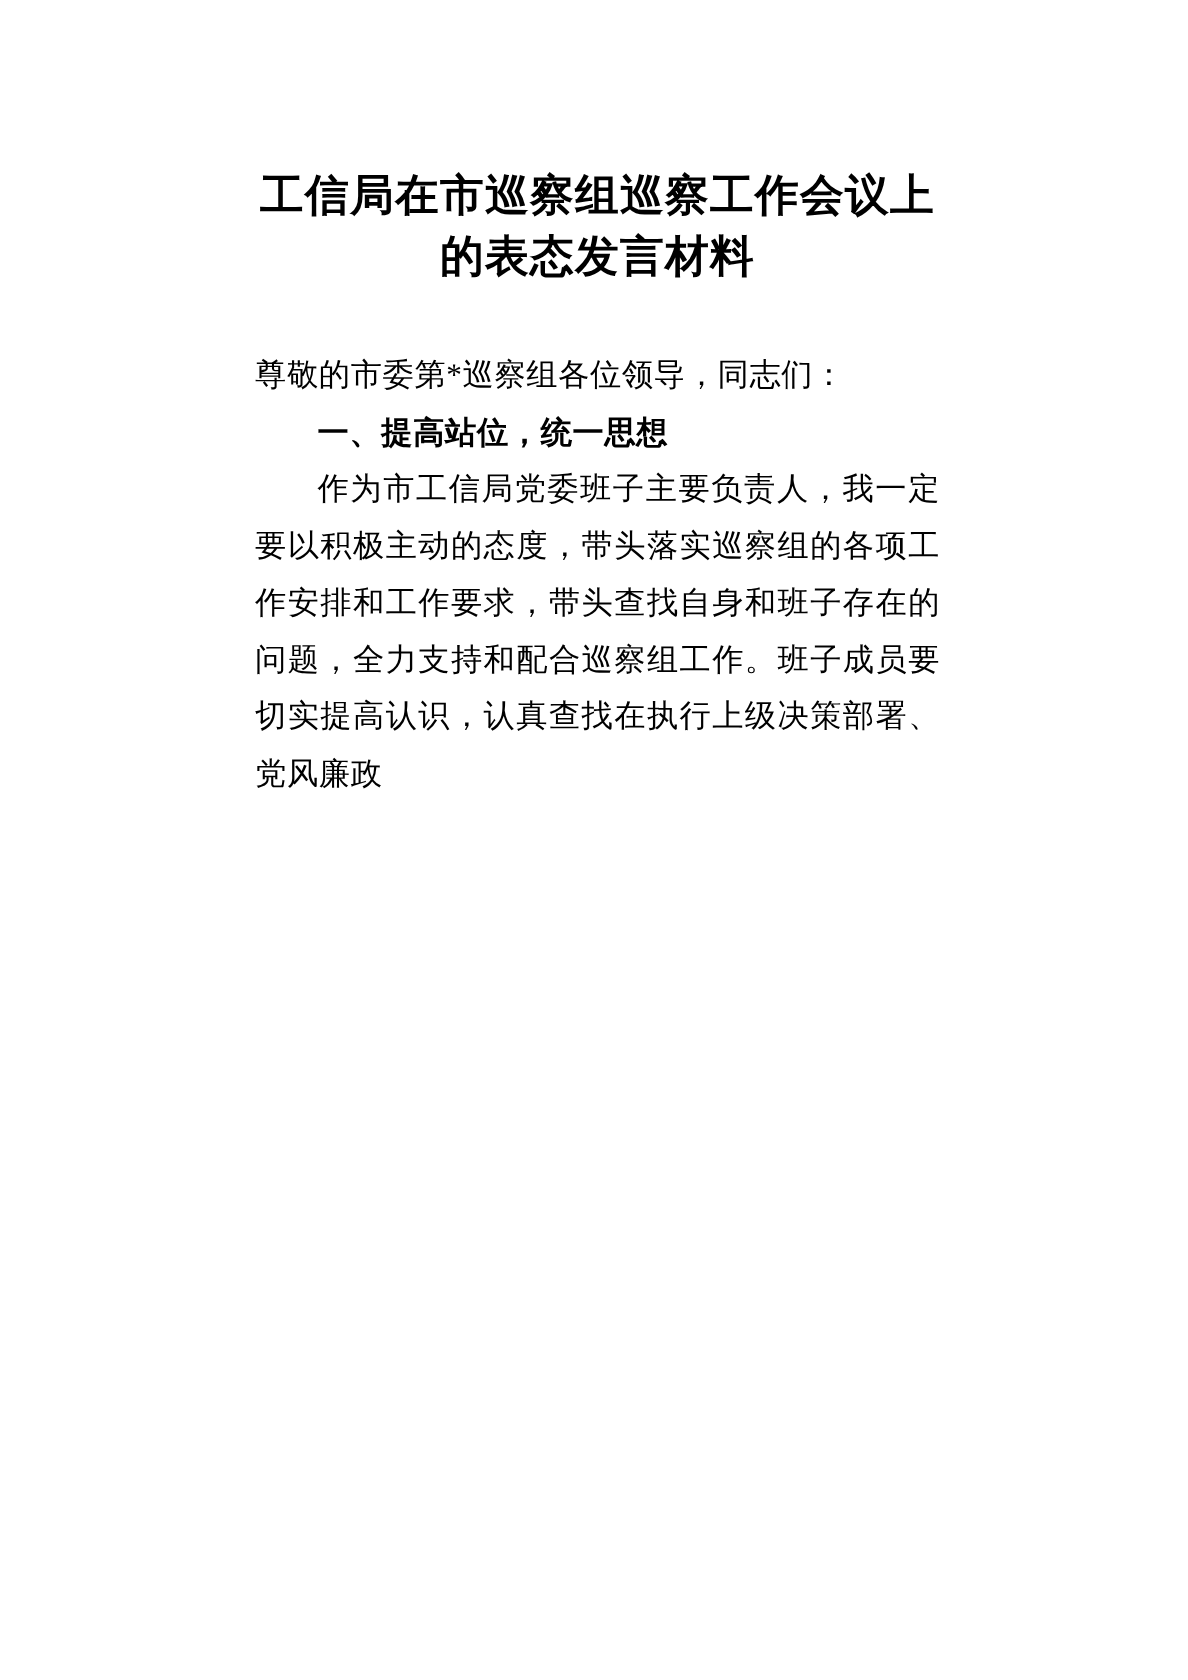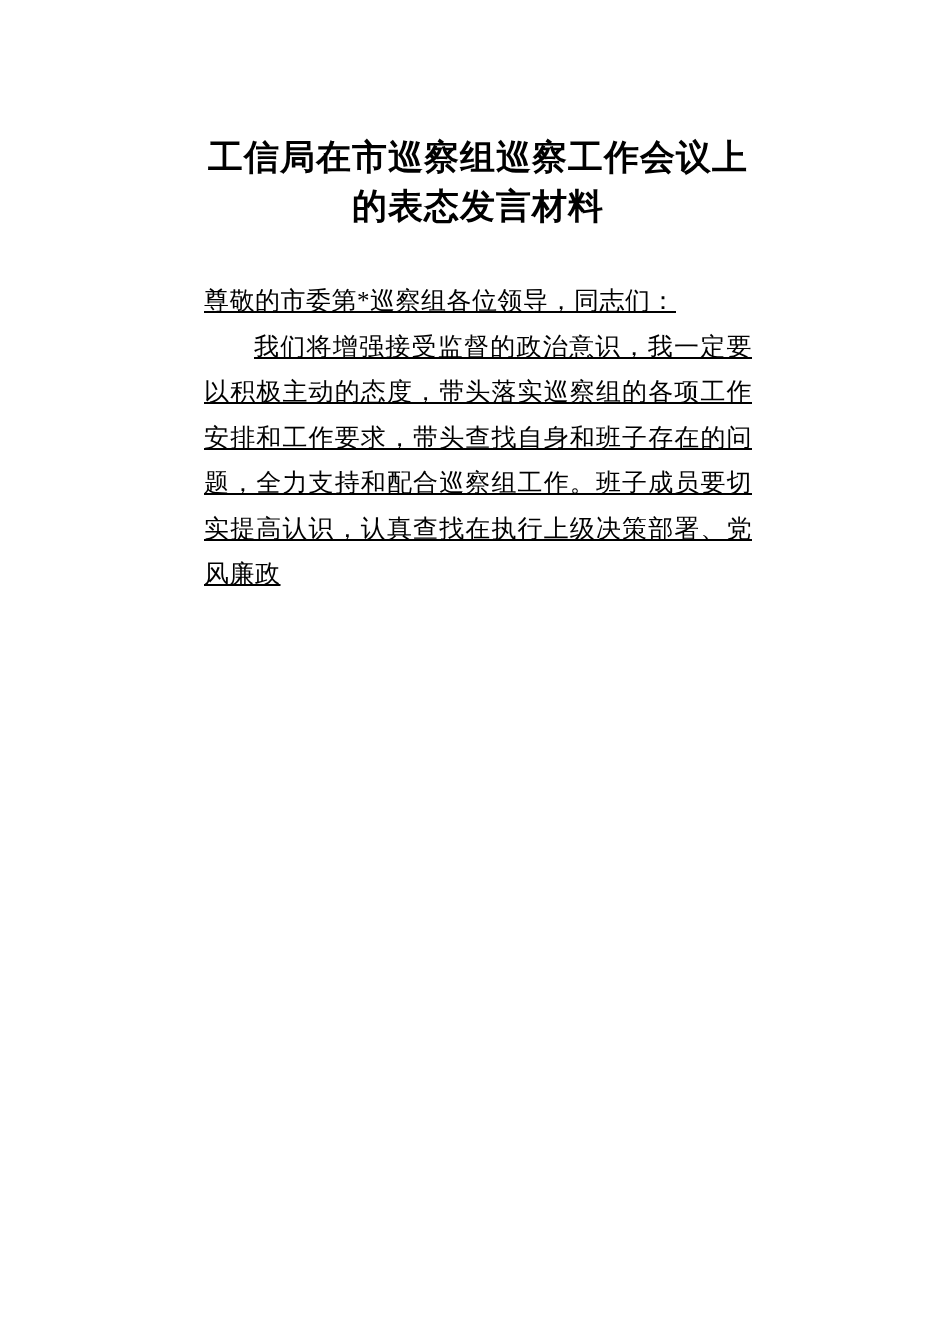--- a/index.html
+++ b/index.html
@@ -29,38 +29,38 @@
     letter-spacing: 1px;
   }
   .para {
     font-size: 25px;
     line-height: 1.82;
     text-align: justify;
     text-justify: inter-character;
     text-indent: 2em;
     margin: 0;
     letter-spacing: 0.5px;
-    text-decoration: underline;
   }
   .salutation {
     text-indent: 0;
   }
   .heading {
     font-family: "Liberation Sans", "DejaVu Sans", sans-serif;
     font-weight: 700;
   }
 </style>
 </head>
 <body>
 
 <div class="page">
 
   <h1 class="doc-title">工信局在市巡察组巡察工作会议上的表态发言材料</h1>
 
   <p class="para salutation">尊敬的市委第*巡察组各位领导，同志们：</p>
 
 
+  <p class="para heading">一、提高站位，统一思想</p>
 
 
 
-  <p class="para">我们将增强接受监督的政治意识，我一定要以积极主动的态度，带头落实巡察组的各项工作安排和工作要求，带头查找自身和班子存在的问题，全力支持和配合巡察组工作。班子成员要切实提高认识，认真查找在执行上级决策部署、党风廉政</p>
+  <p class="para">作为市工信局党委班子主要负责人，我一定要以积极主动的态度，带头落实巡察组的各项工作安排和工作要求，带头查找自身和班子存在的问题，全力支持和配合巡察组工作。班子成员要切实提高认识，认真查找在执行上级决策部署、党风廉政</p>
 
 </div>
 
 </body></html>

